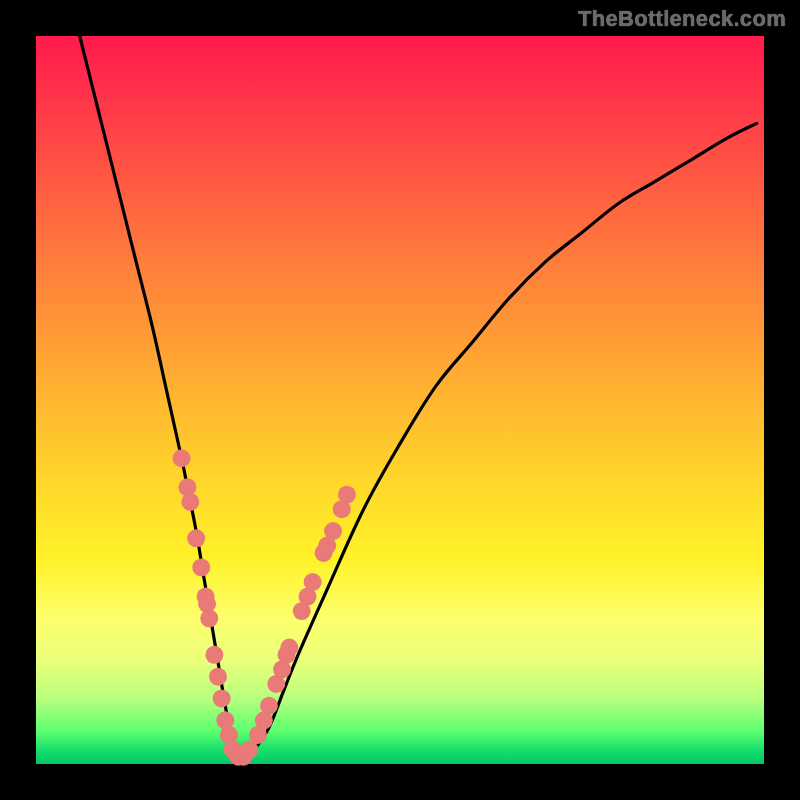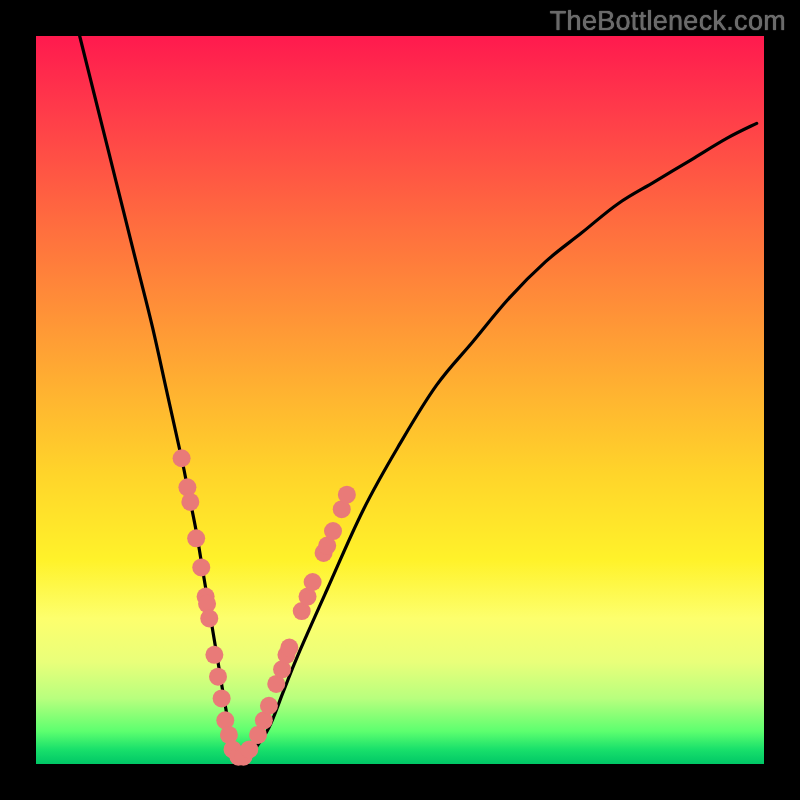--- a/index.html
+++ b/index.html
@@ -39,22 +39,22 @@
       #b8ff7e 91%,
       #5dff6f 95.5%,
       #19e06b 98%,
       #00c766 100%
     );
   }
   .watermark {
     position: absolute;
     top: 6px;
     right: 14px;
-    font-size: 27px;
-    font-weight: 400;
+    font-size: 22px;
+    font-weight: 700;
     color: #6a6a6a;
     letter-spacing: 0.3px;
     text-shadow: 0 0 1px #aaa;
   }
   svg.overlay {
     position: absolute;
     left: 0;
     top: 0;
     width: 728px;
     height: 728px;

